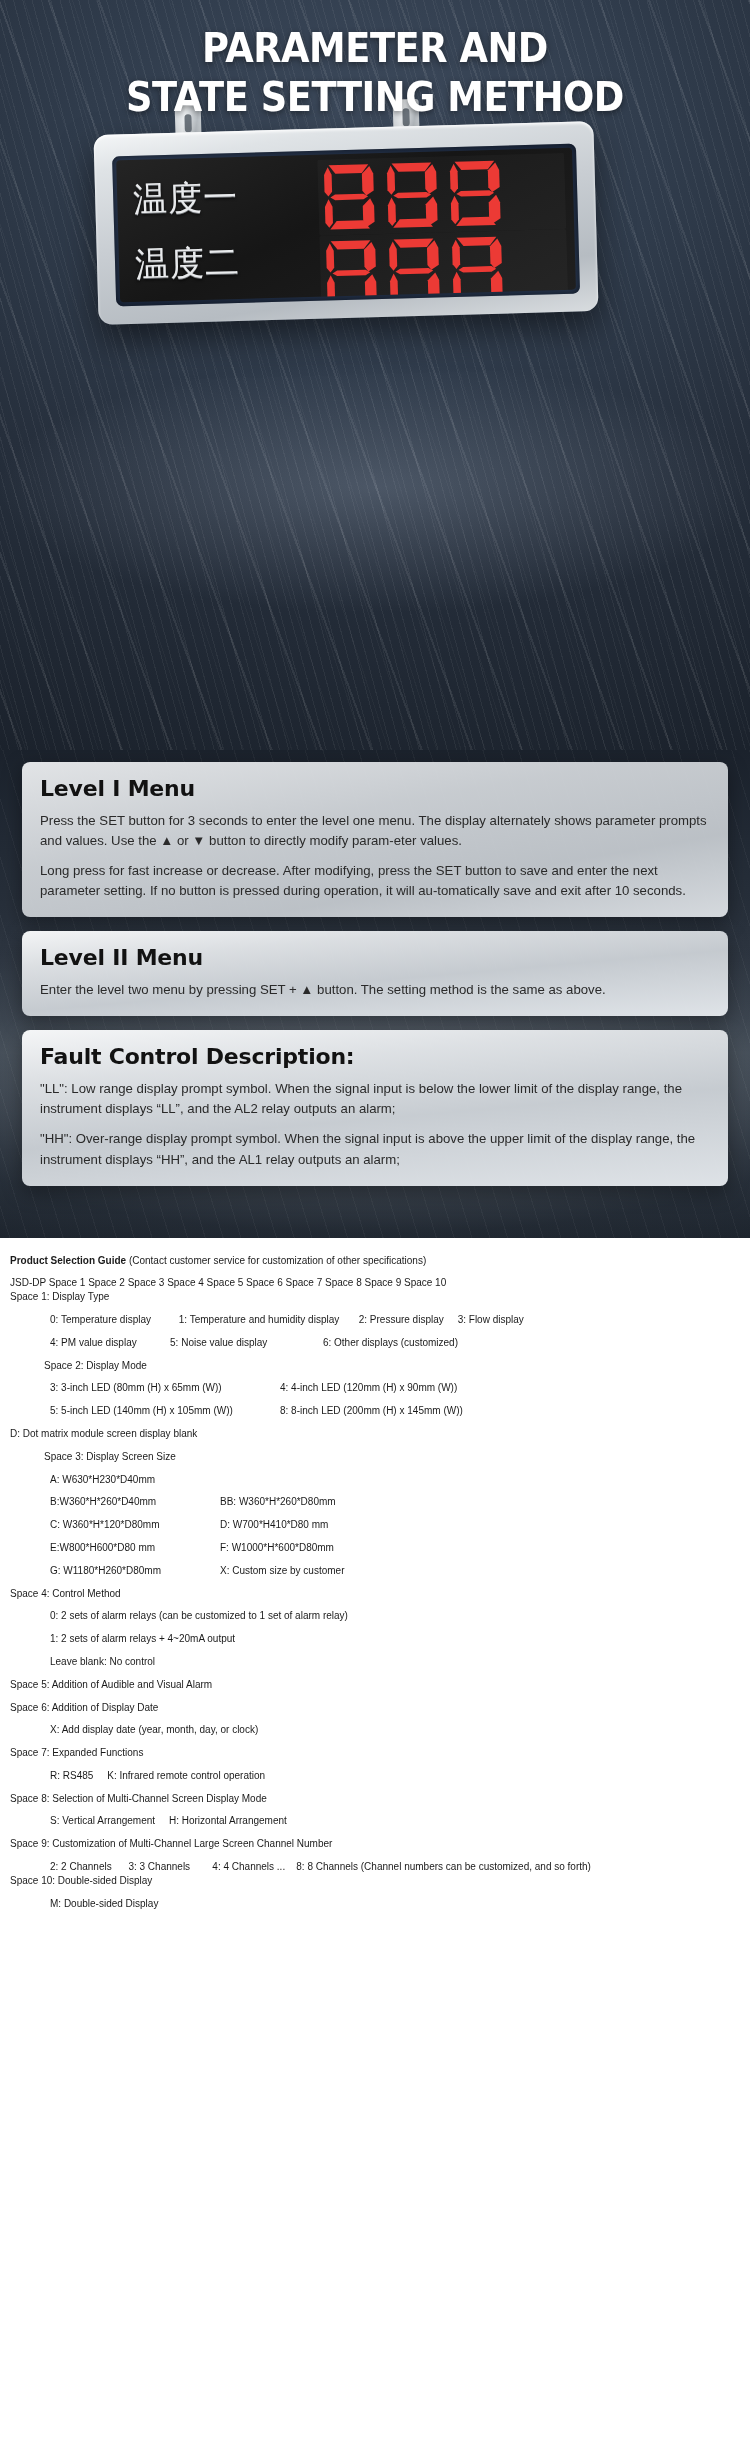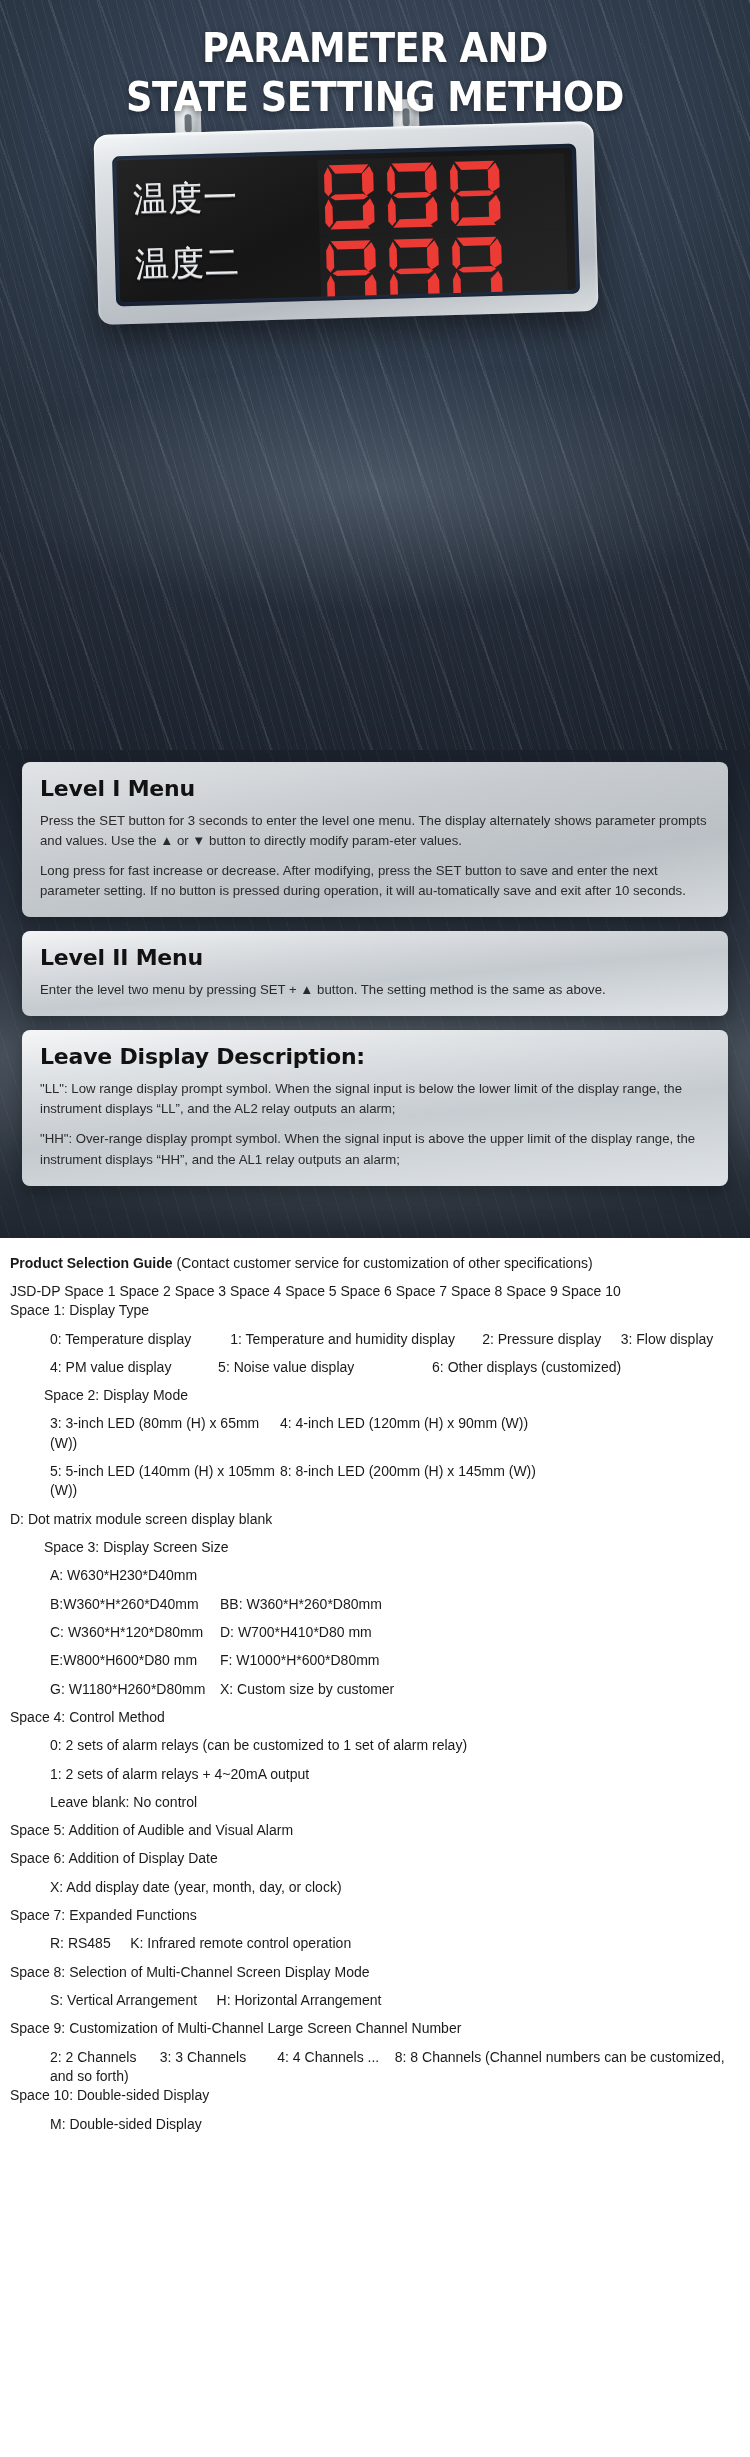--- a/index.html
+++ b/index.html
@@ -176,21 +176,21 @@
     line-height: 1.52;
     color: #2a2a2a;
     margin: 0;
   }
   .card p + p { margin-top: 10px; }
 
   
   .spec {
     background: #ffffff;
     padding: 16px 10px 14px 10px;
-    font-size: 14px;
+    font-size: 10px;
     line-height: 1.38;
     color: #1a1a1a;
   }
   .spec .row { margin-bottom: 9px; }
   .spec .title-row { margin-bottom: 9px; }
   .spec b { font-weight: 700; }
   .spec .indent { padding-left: 40px; }
   .spec .indent2 { padding-left: 34px; }
   .spec .cols { display:flex; }
   .sp-a { width: 170px; flex: none; }
@@ -295,21 +295,21 @@
     <p>Press the SET button for 3 seconds to enter the level one menu. The display alternately shows parameter prompts and values. Use the ▲ or ▼ button to directly modify param-eter values.</p>
     <p>Long press for fast increase or decrease. After modifying, press the SET button to save and enter the next parameter setting. If no button is pressed during operation, it will au-tomatically save and exit after 10 seconds.</p>
   </div>
 
   <div class="card shine">
     <h2>Level II Menu</h2>
     <p>Enter the level two menu by pressing SET + ▲ button. The setting method is the same as above.</p>
   </div>
 
   <div class="card shine">
-    <h2>Leave Display Description:</h2>
+    <h2>Fault Control Description:</h2>
     <p>"LL": Low range display prompt symbol. When the signal input is below the lower limit of the display range, the instrument displays “LL”, and the AL2 relay outputs an alarm;</p>
     <p>"HH": Over-range display prompt symbol. When the signal input is above the upper limit of the display range, the instrument displays “HH”, and the AL1 relay outputs an alarm;</p>
   </div>
 </section>
 
 <section class="spec">
 
   <div class="title-row">
     <b>Product Selection Guide</b><span> (Contact customer service for customization of other specifications)</span>
   </div>

